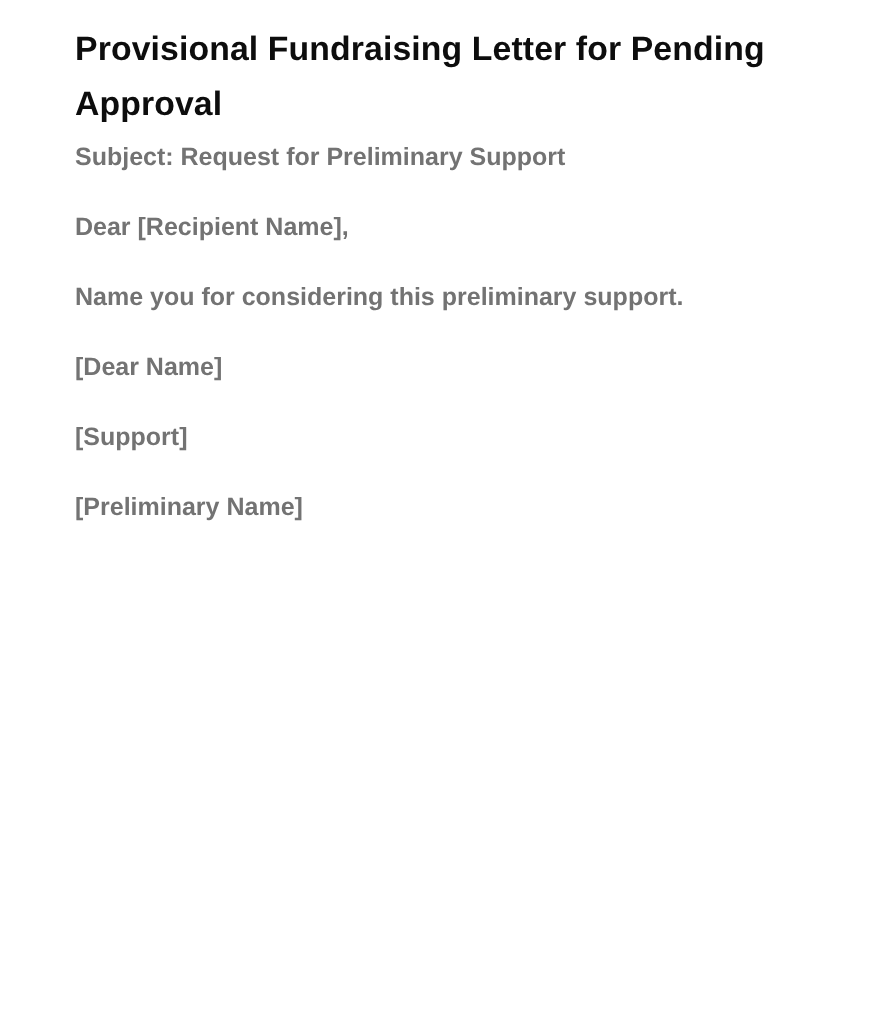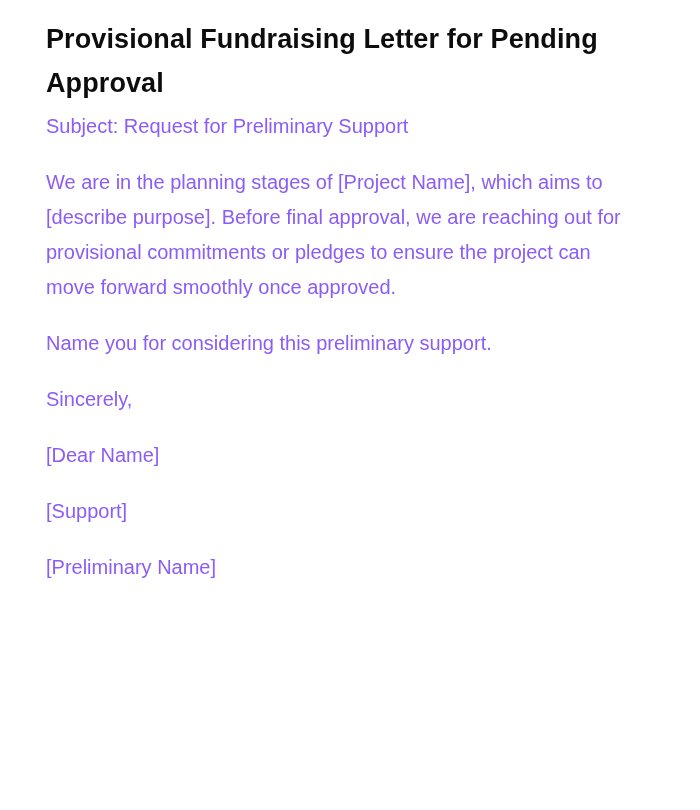--- a/index.html
+++ b/index.html
@@ -8,60 +8,58 @@
     background: #ffffff;
   }
   body {
     width: 700px;
     height: 810px;
     font-family: "Liberation Sans", sans-serif;
     color: #222222;
     overflow: hidden;
   }
   main.letter {
-    padding: 0 28px;
-    margin-left: 18px;
+    padding: 0 60px;
   }
   h1.letter-title {
     font-size: 27px;
     line-height: 44px;
     font-weight: 700;
     color: #0d0d0d;
     margin: 17px 0 0 0;
     max-width: 560px;
     letter-spacing: 0.1px;
   }
   p {
     font-size: 20px;
     line-height: 35px;
-    font-weight: 400;
+    font-weight: 700;
     margin: 21px 0;
     max-width: 580px;
-    color: #8b5cf6;
+    color: #737373;
   }
   p.subject-line {
     margin-top: 4px;
   }
 </style>
 </head>
 <body>
 
 <main class="letter">
 
   <h1 class="letter-title">Provisional Fundraising Letter for Pending Approval</h1>
 
   <p class="subject-line">Subject: Request for Preliminary Support</p>
 
+  <p>Dear [Recipient Name],</p>
 
-  <p>We are in the planning stages of [Project Name], which aims to [describe purpose]. Before final approval, we are reaching out for provisional commitments or pledges to ensure the project can move forward smoothly once approved.</p>
 
 
   <p>Name you for considering this preliminary support.</p>
 
-  <p>Sincerely,</p>
 
   <p>[Dear Name]</p>
 
   <p>[Support]</p>
 
   <p>[Preliminary Name]</p>
 
 </main>
 
 </body></html>

